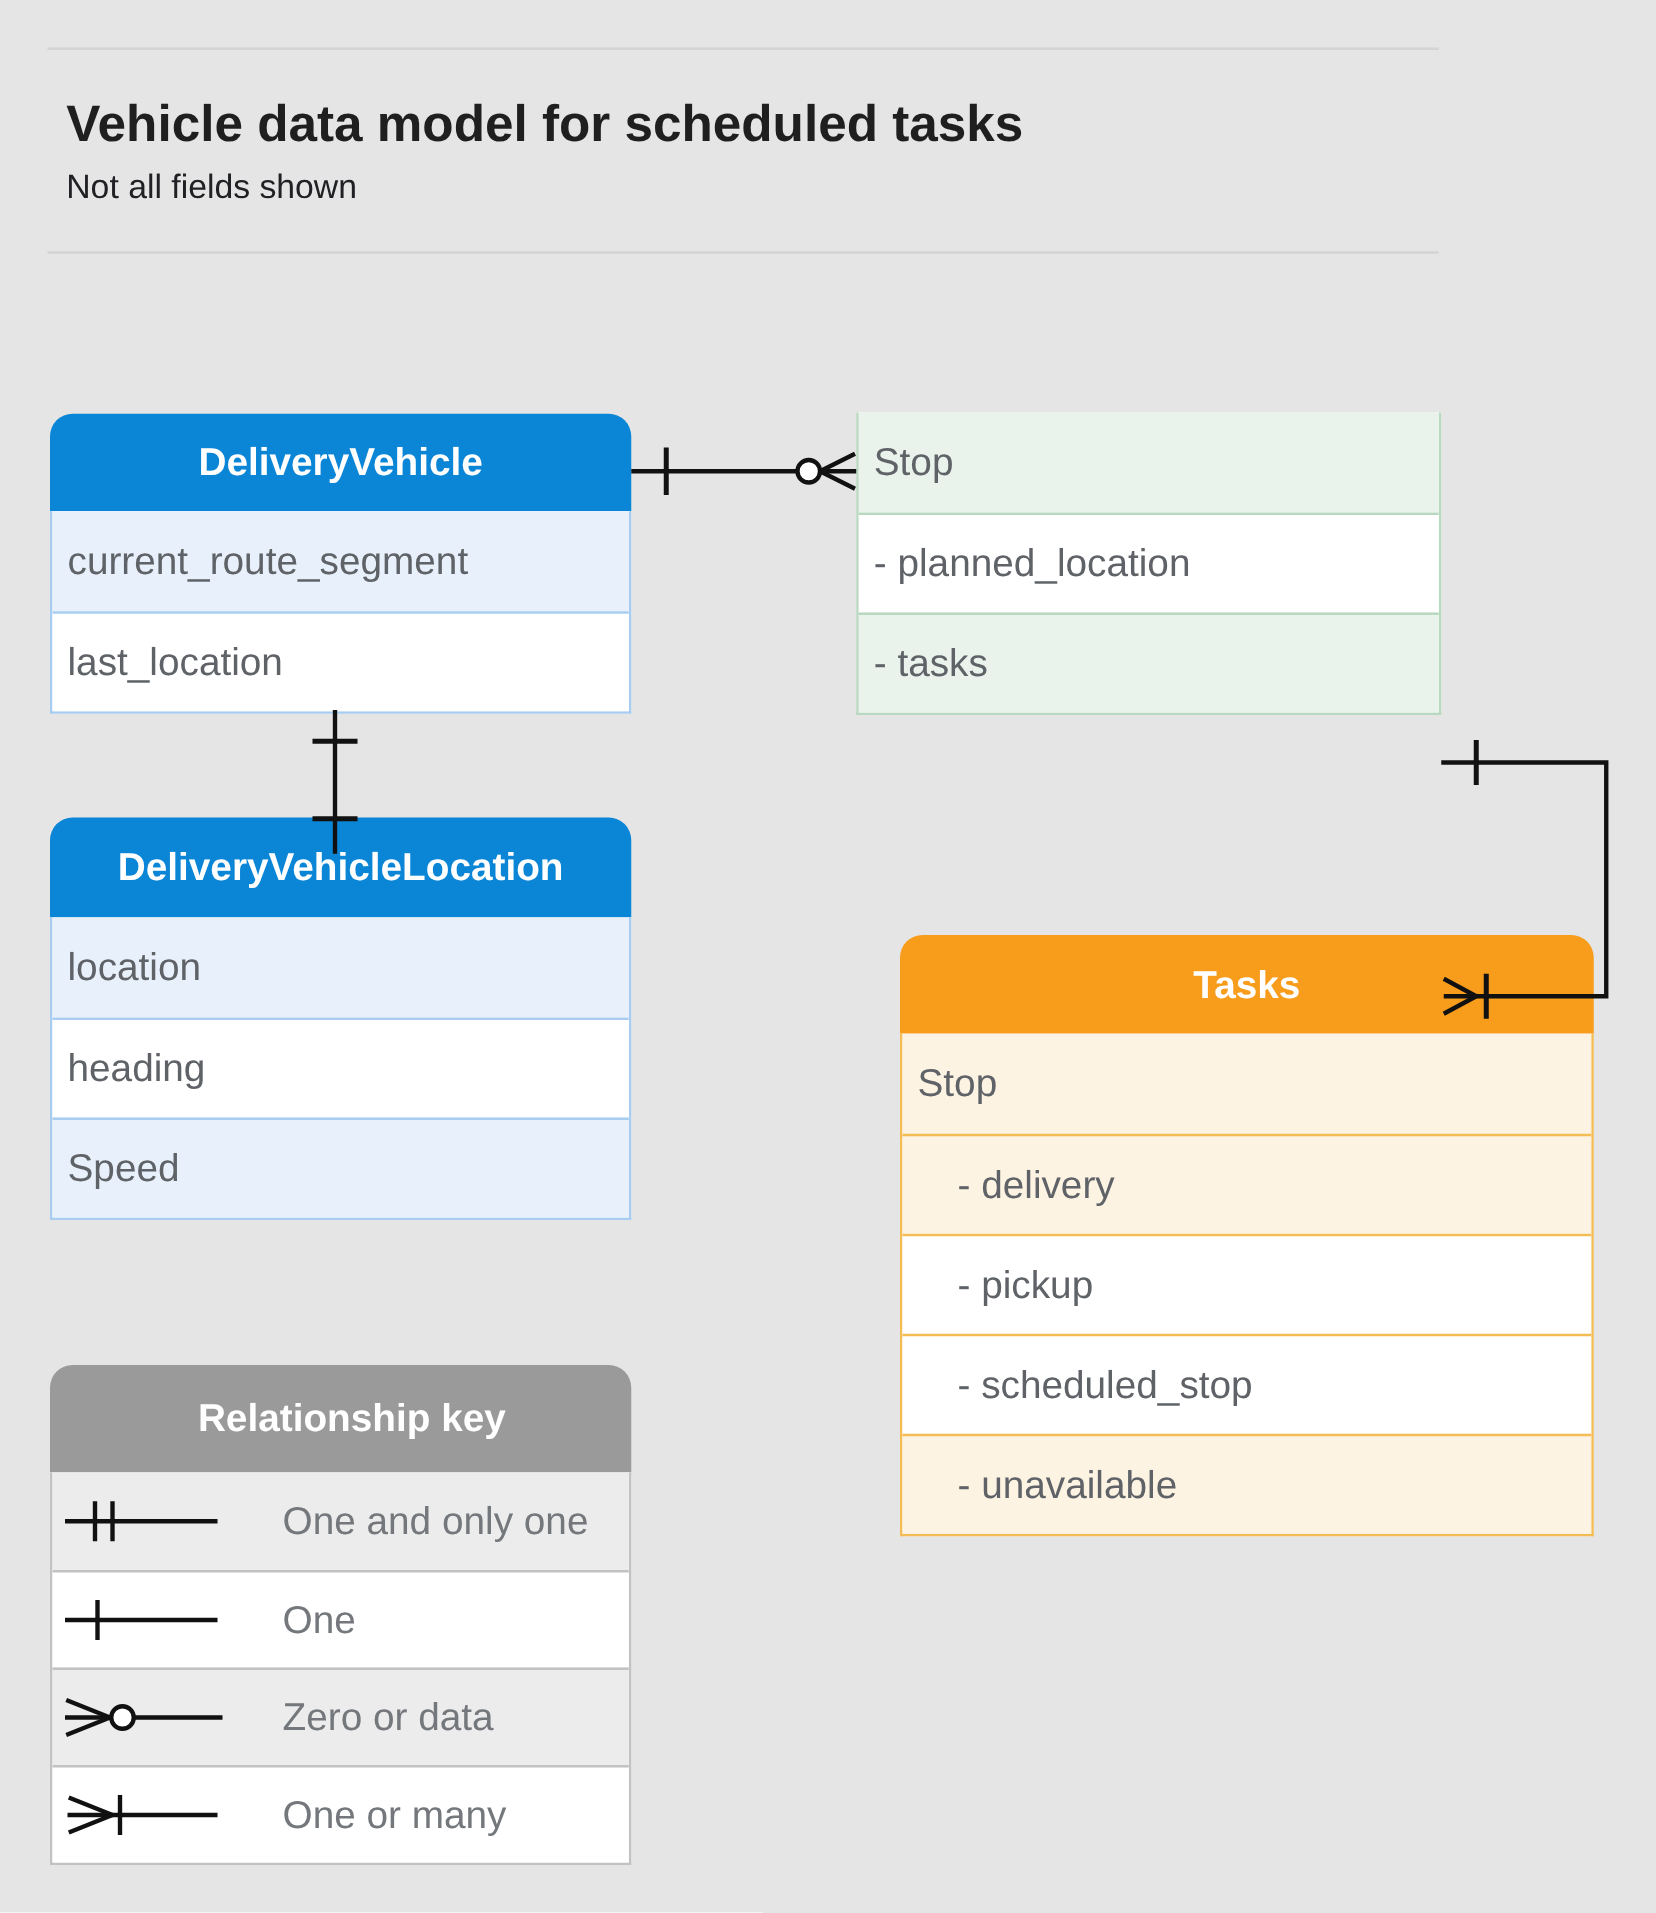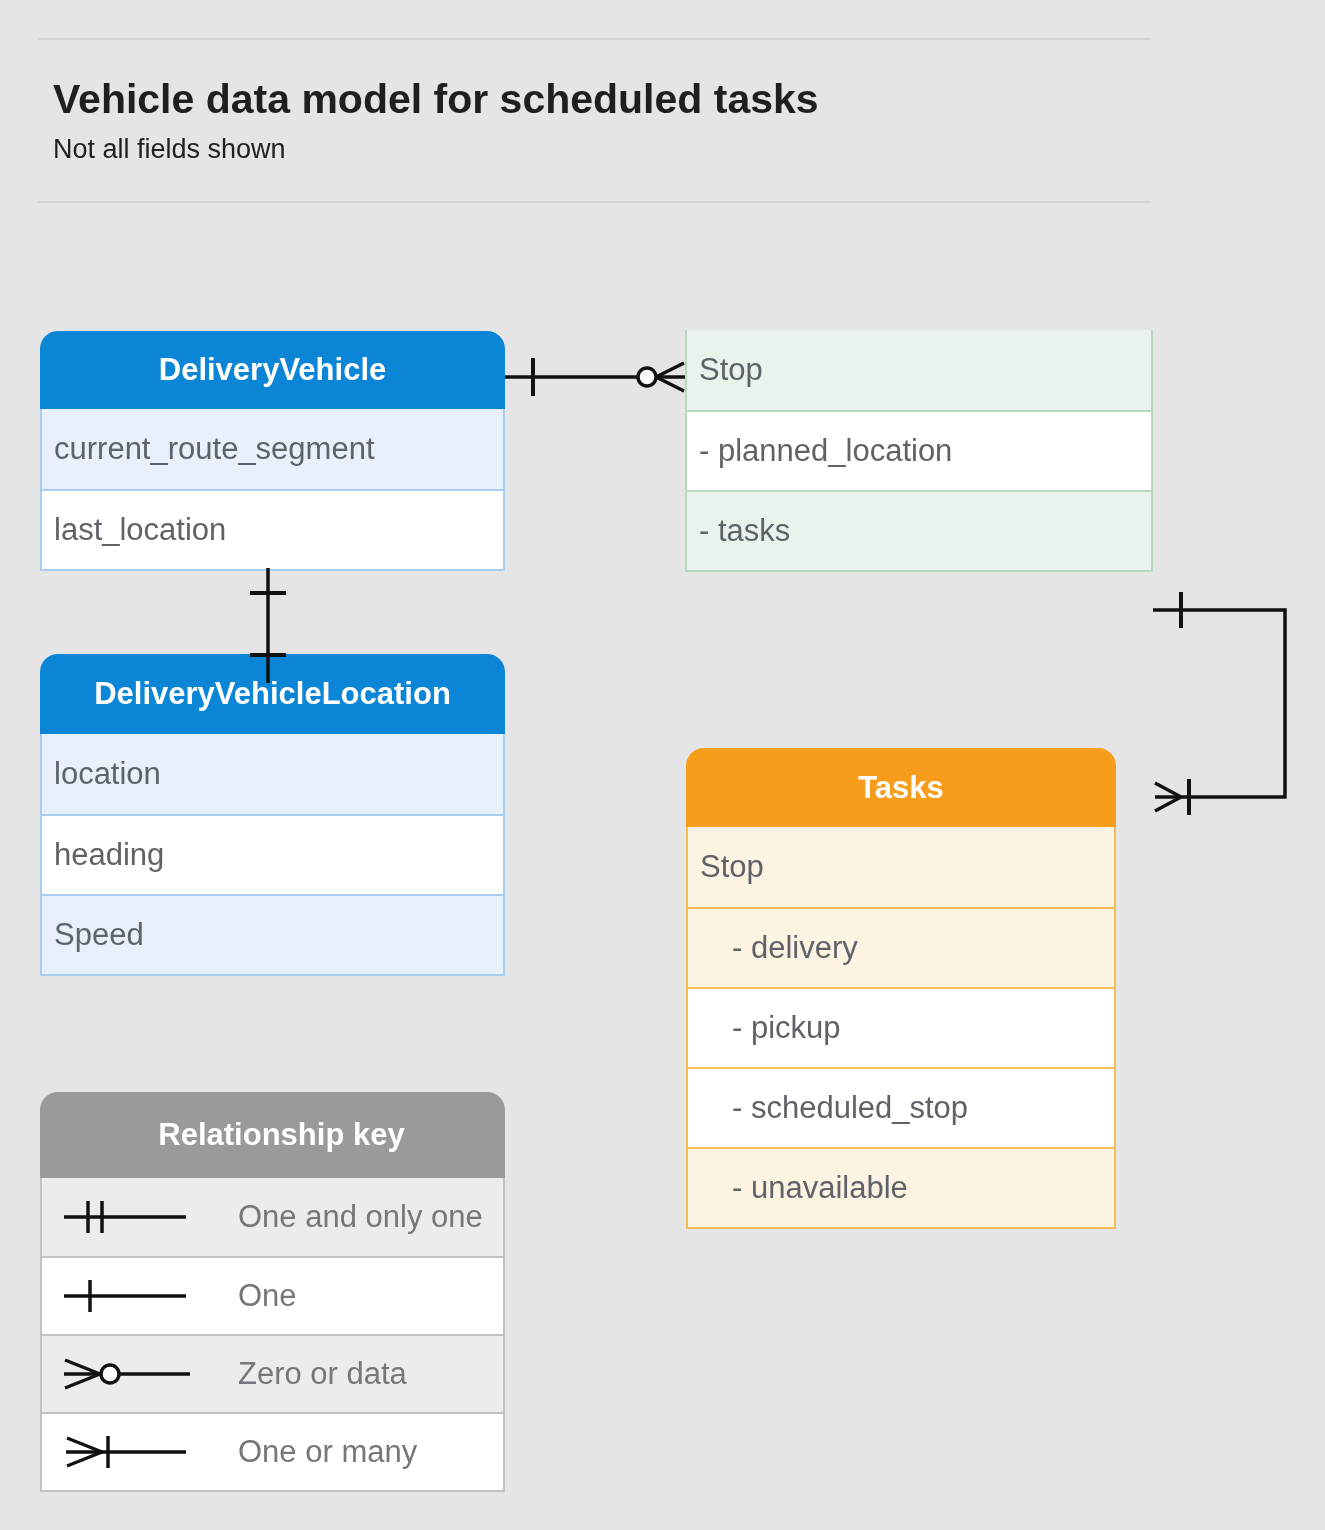--- a/index.html
+++ b/index.html
@@ -40,24 +40,24 @@
   .green  .hdr { background:#2f8a47; }
   .orange { --bc:#f3bc55; --shade:#fdf3e2; }
   .orange .hdr { background:#f89c1c; }
   .gray   { --bc:#c2c2c2; --shade:#ececec; }
   .gray   .hdr { background:#9a9a9a; height:86px;padding-left:18px; }
 
   #delivery-vehicle          { left:40px;  top:331px; width:465px; }
   #vehicle-journey-segment   { left:685px; top:330px; width:468px; }
   #delivery-vehicle-location { left:40px;  top:654px; width:465px; }
   #delivery-vehicle-location .hdr { height:80px; }
-  #tasks                     { left:686px; top:748px; width:430px; }
+  #tasks                     { left:720px; top:748px; width:555px; }
   #tasks .hdr { height:79px; }
   #relationship-key          { left:40px;  top:1092px; width:465px; }
-  #relationship-key .row { height:78px; padding-left:16px; }
+  #relationship-key .row { height:78px; padding-left:4px; }
   .key-label { margin-left:30px; color:#74777b; font-size:31px; }
   .key-symbol { flex:0 0 150px; height:44px; }
 
   .connector-layer {
     position:absolute; left:0; top:0; width:1325px; height:1530px;
     pointer-events:none;
   }
 </style>
 </head>
 <body>

